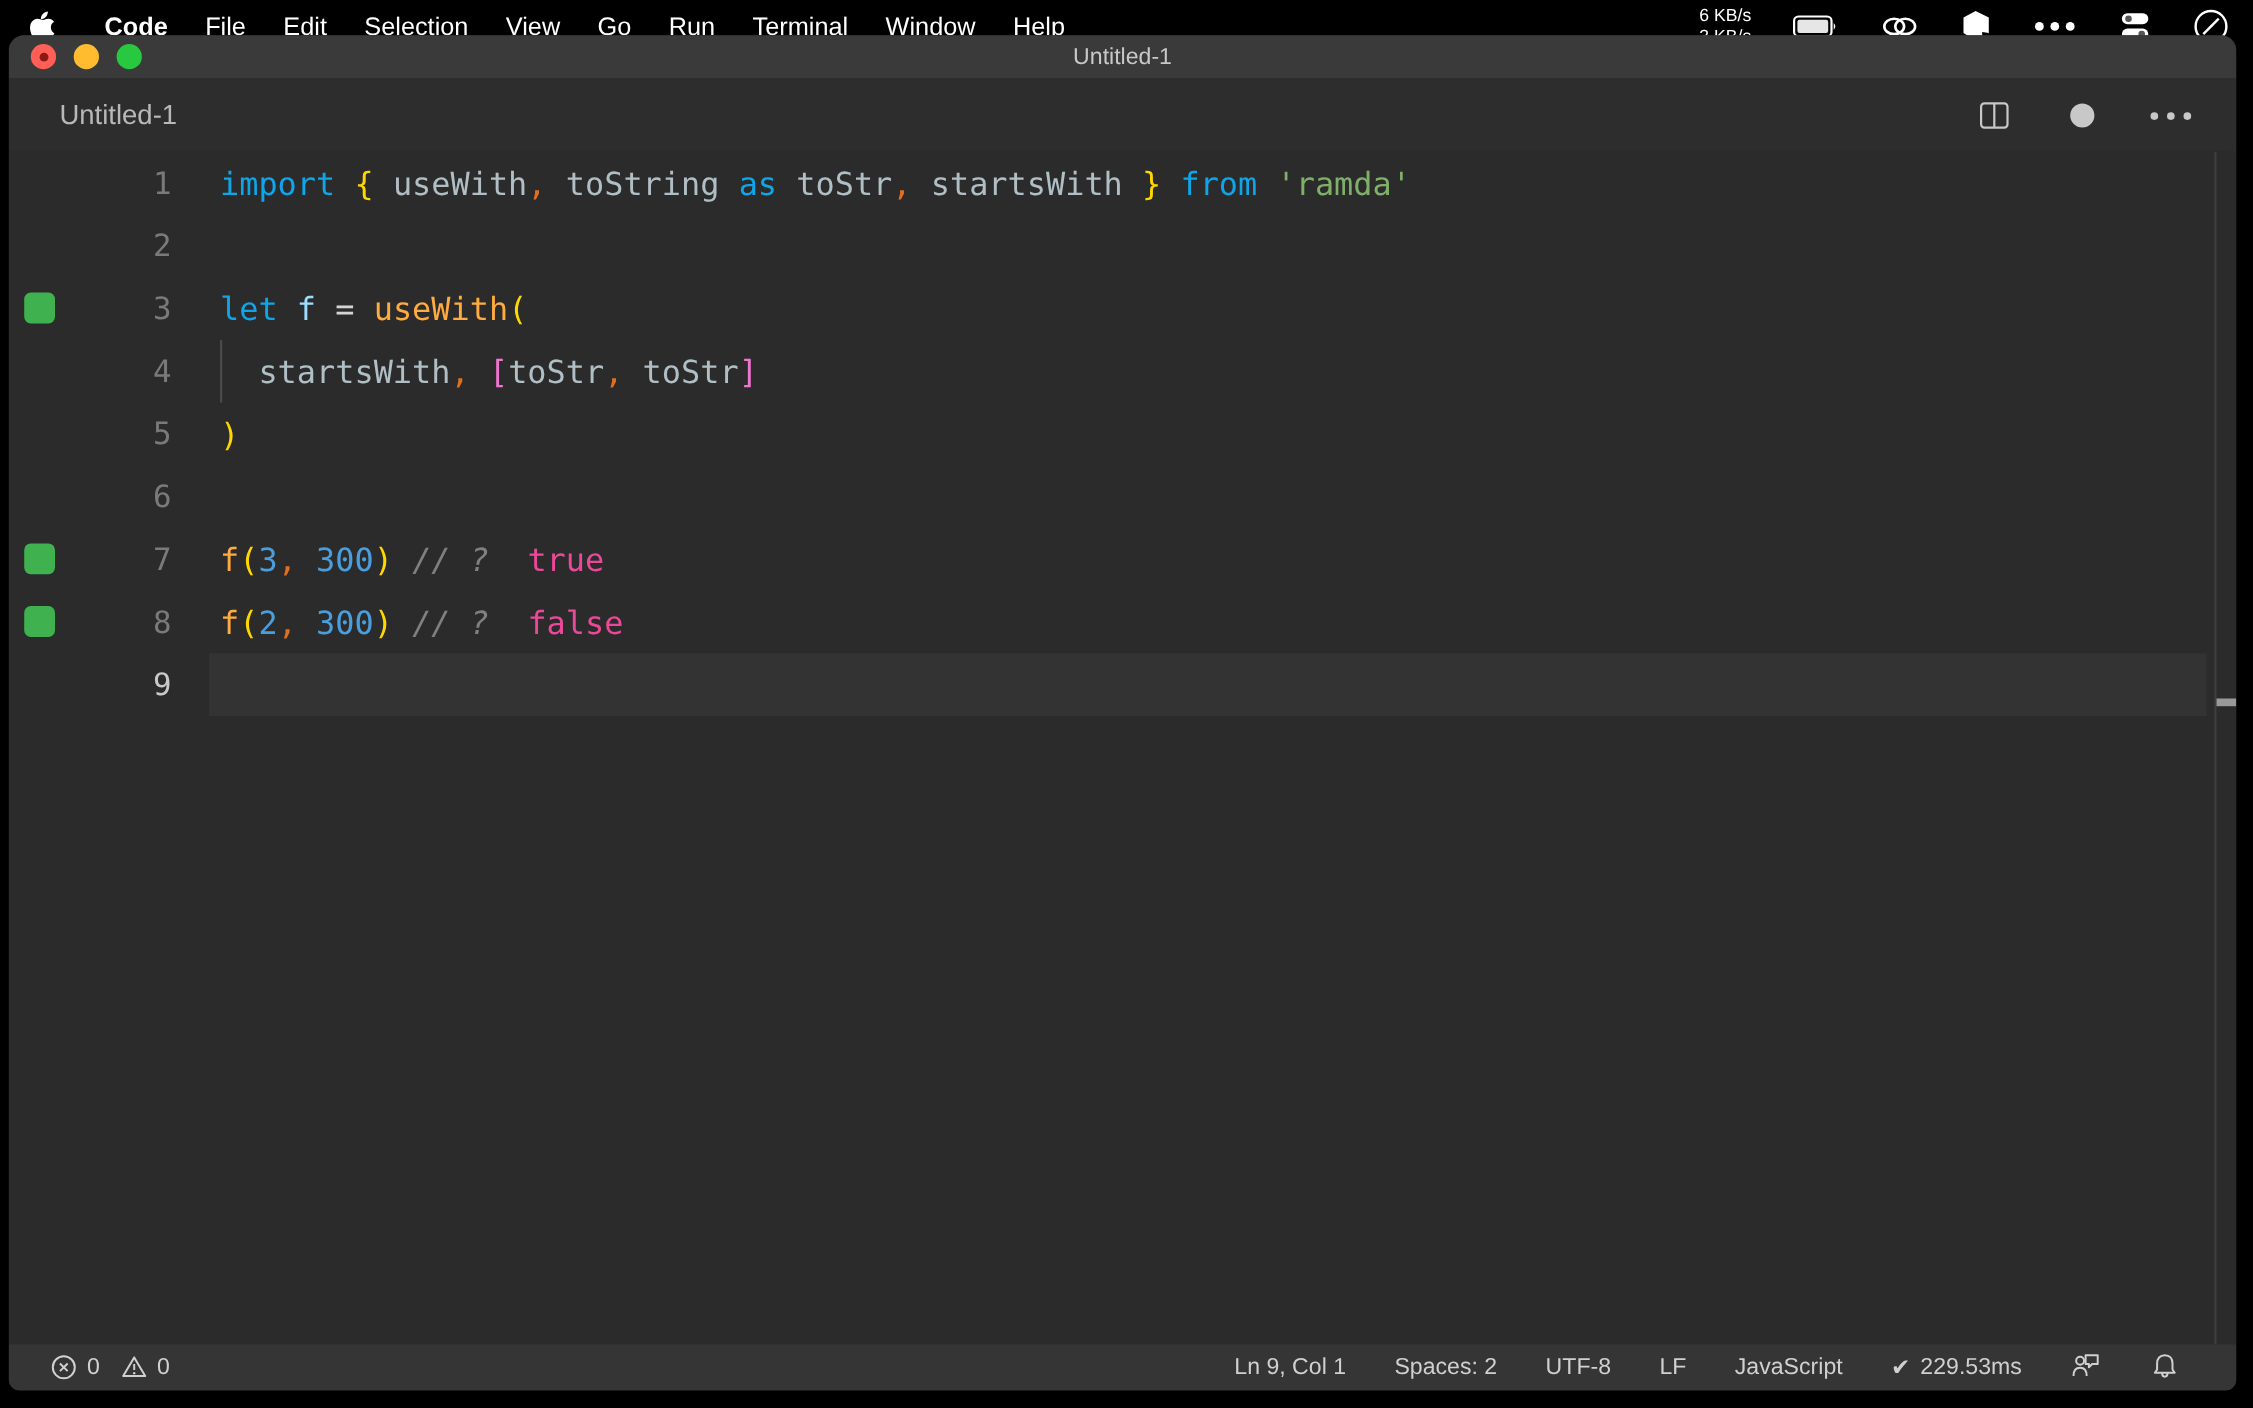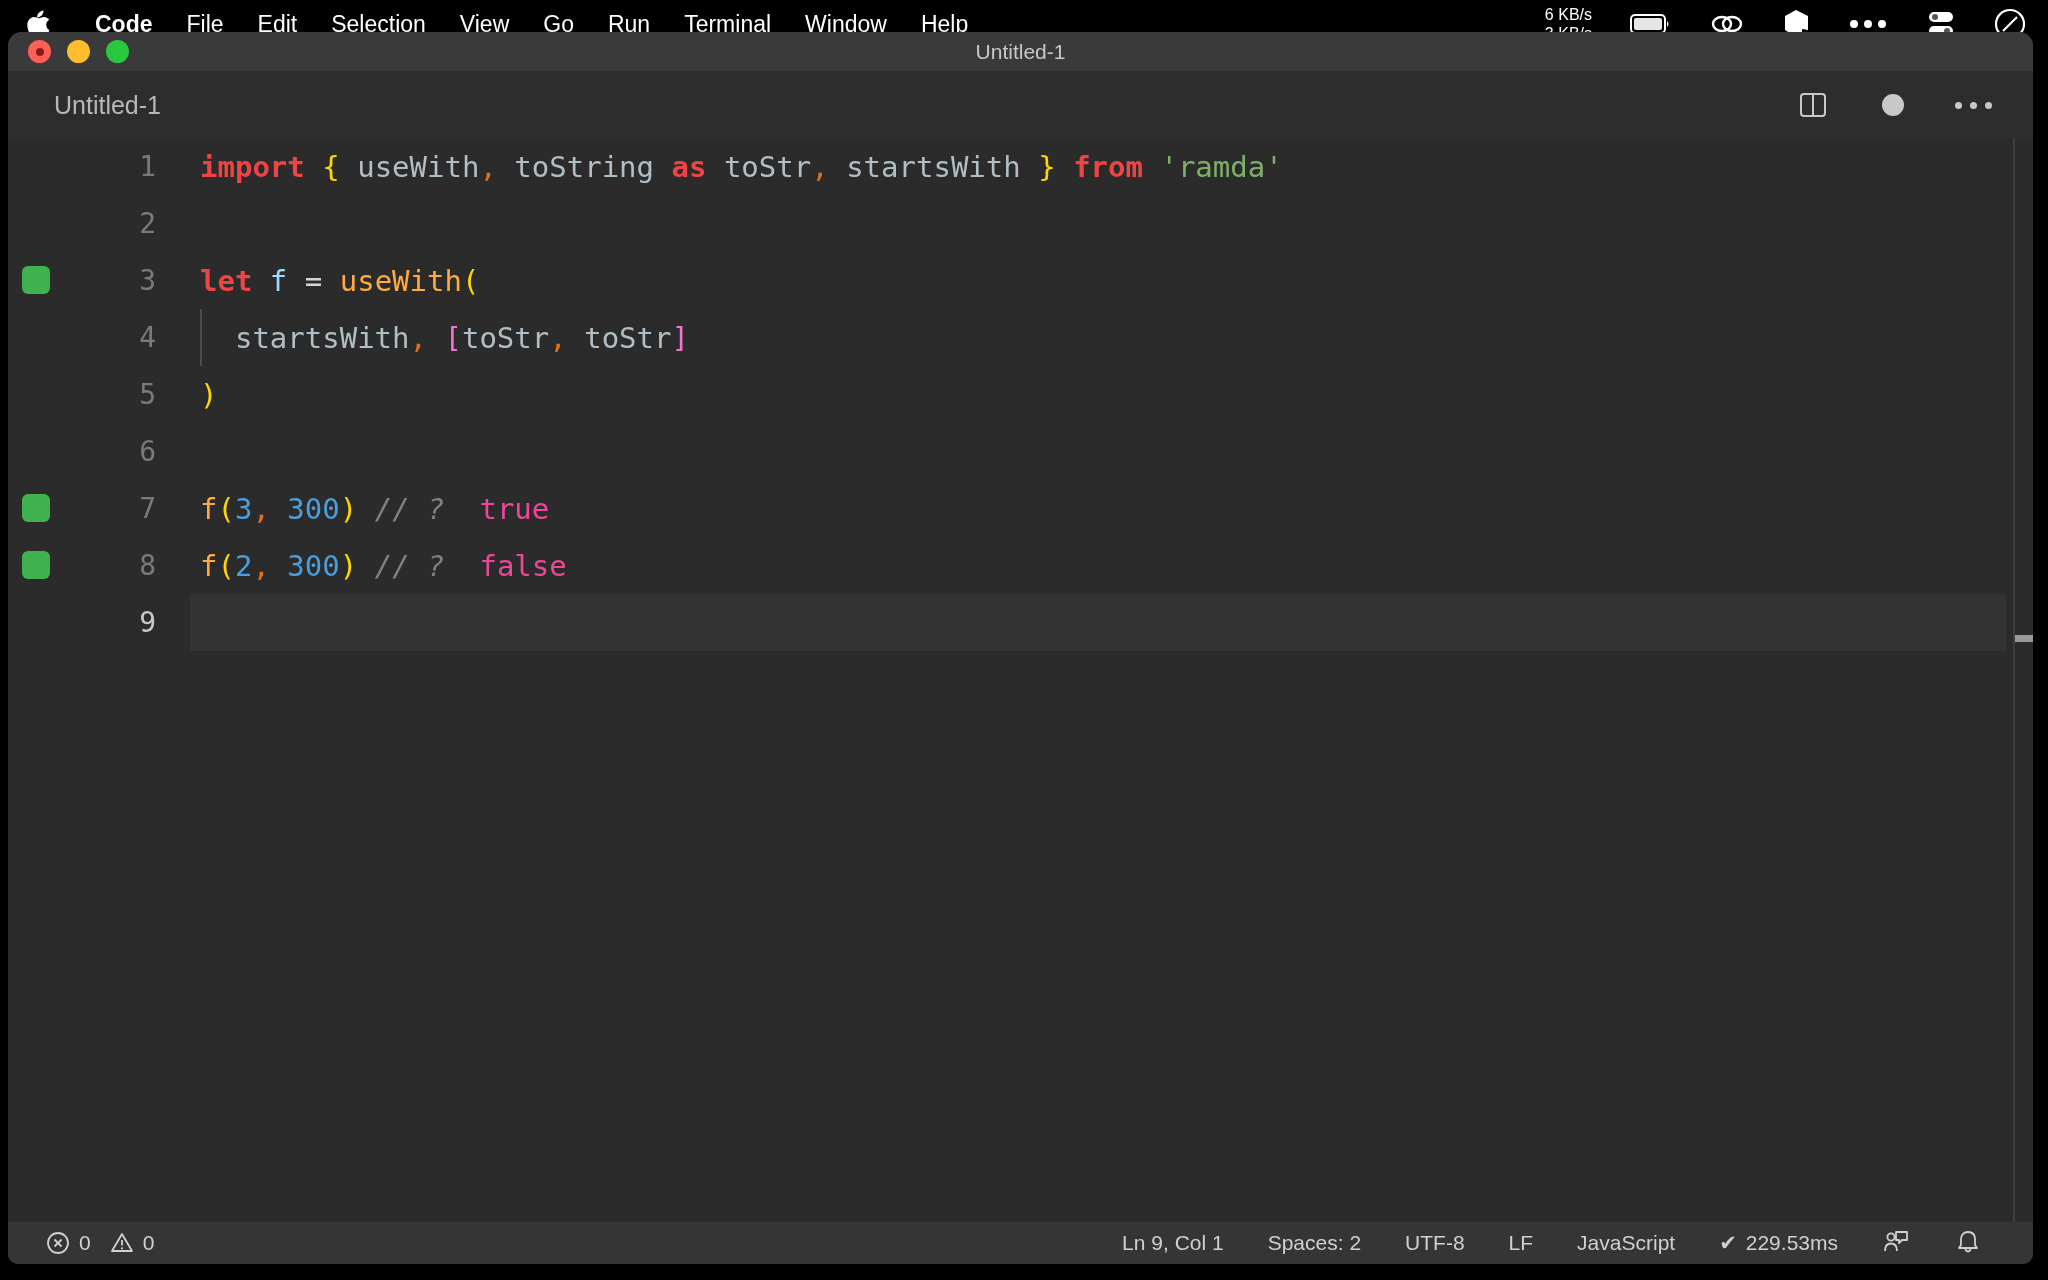--- a/index.html
+++ b/index.html
@@ -209,21 +209,21 @@
   .indent-guide {
     position: absolute;
     left: 192px;
     top: 0;
     width: 2px;
     height: 57px;
     background: #4a4a4a;
   }
 
   
-  .t-kw      { color: #ef4444; font-weight: bold; }
+  .t-kw      { color: #0ea5e9; font-weight: normal; }
   .t-fn      { color: #ffab40; }
   .t-var     { color: #9cdcfe; }
   .t-ident   { color: #b0bec5; }
   .t-op      { color: #d4d4d4; }
   .t-brace-y { color: #ffd700; }
   .t-brace-m { color: #f075d0; }
   .t-comma   { color: #e07020; }
   .t-str     { color: #7fb069; }
   .t-num     { color: #4a9edb; }
   .t-comment { color: #808080; font-style: italic; }

